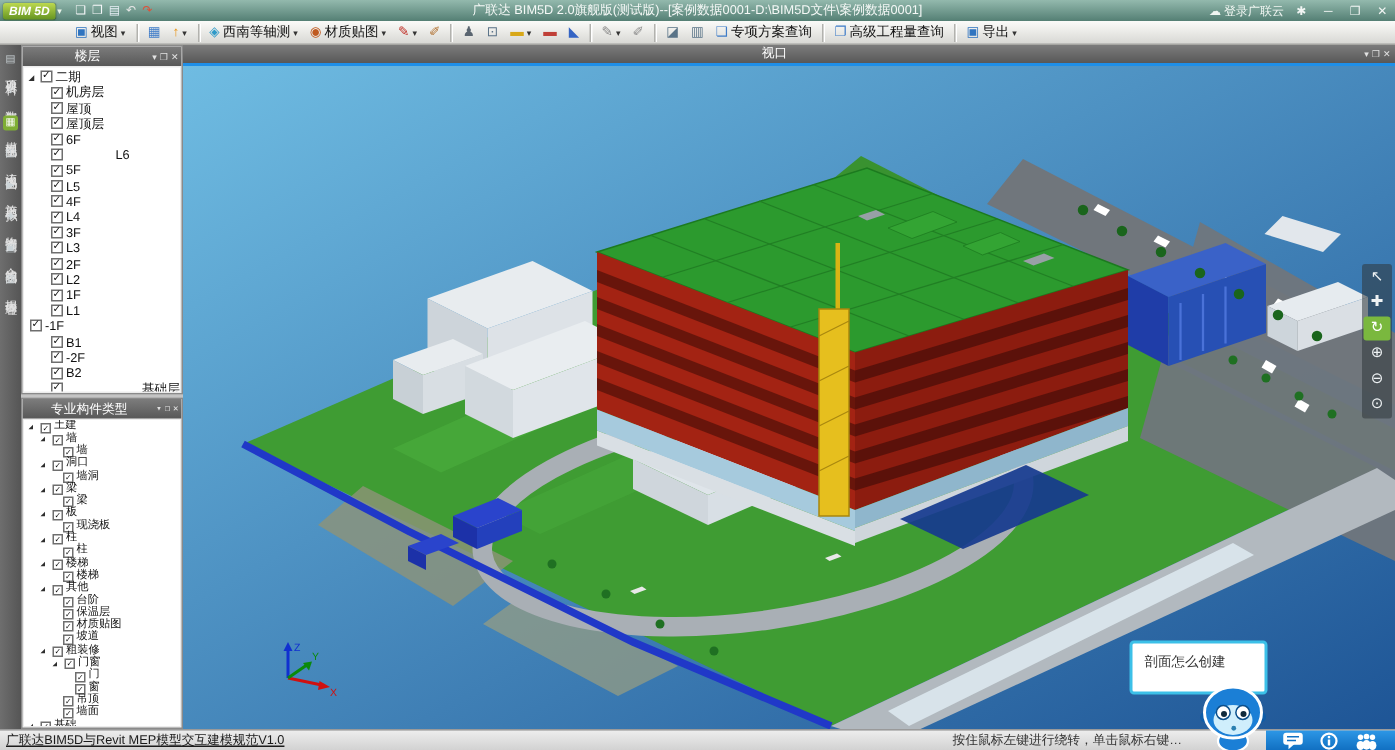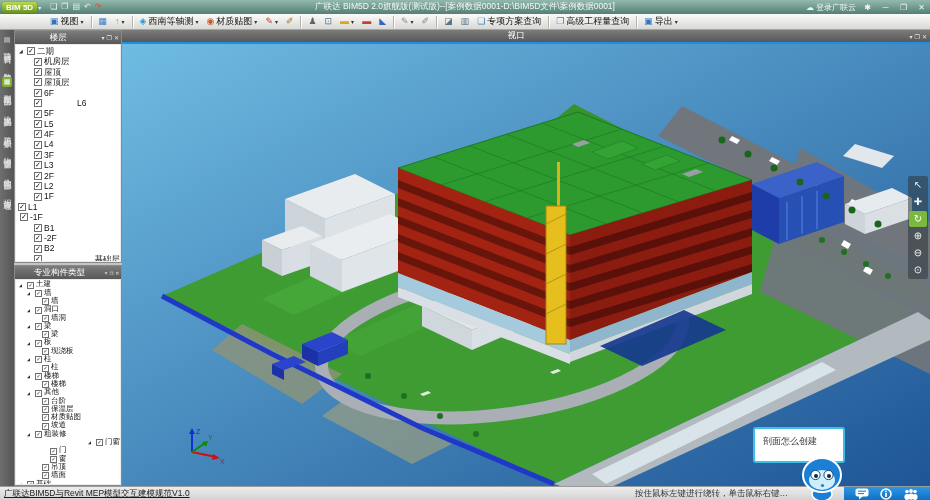--- a/index.html
+++ b/index.html
@@ -3,21 +3,21 @@
 <meta charset="utf-8">
 <style>
   html,body{margin:0;padding:0;}
   body{width:930px;height:500px;position:relative;overflow:hidden;
        font-family:"Liberation Sans",sans-serif;background:#cfcfcf;}
 
   
   #titlebar{position:absolute;left:0;top:0;width:930px;height:14px;
     background:linear-gradient(#93b9ad,#547f74);display:flex;align-items:center;color:#fff;}
   #logo{margin-left:2px;padding:0 4px;height:11px;line-height:11px;border-radius:2px;
-    background:linear-gradient(#bcd94f,#659421);font-weight:bold;font-size:8px;color:#fff;
+    background:linear-gradient(#bcd94f,#659421);font-weight:bold;font-style:italic;font-size:8px;color:#fff;
     box-shadow:0 0 1px #2c4f1a;}
   #logo-caret{font-size:6px;margin-left:1px;color:#eaf4ea;}
   #quick-icons{display:flex;gap:4px;margin-left:9px;}
   .qicon{font-size:8px;line-height:14px;}
   #win-title{position:absolute;left:0;width:930px;text-align:center;font-size:8.5px;color:#f4f8f6;pointer-events:none;}
   #title-right{position:absolute;right:2px;top:0;height:14px;display:flex;align-items:center;gap:5px;}
   #cloud-login{display:flex;align-items:center;gap:2px;font-size:8px;color:#f0f6f2;}
   .winbtn{width:13px;text-align:center;font-size:8px;color:#f2f6f4;line-height:13px;}
 
   
@@ -297,21 +297,21 @@
           <span class="tlabel">2F</span>
         </div>
         <div class="trow" style="padding-left: 17px;">
           <span class="cbx">✓</span>
           <span class="tlabel">L2</span>
         </div>
         <div class="trow" style="padding-left: 17px;">
           <span class="cbx">✓</span>
           <span class="tlabel">1F</span>
         </div>
-        <div class="trow" style="padding-left: 1px;">
+        <div class="trow" style="padding-left: 17px;">
           <span class="cbx">✓</span>
           <span class="tlabel">L1</span>
         </div>
         <div class="trow" style="padding-left: 3px;">
           <span class="cbx">✓</span>
           <span class="tlabel">-1F</span>
         </div>
         <div class="trow" style="padding-left: 17px;">
           <span class="cbx">✓</span>
           <span class="tlabel">B1</span>
@@ -416,21 +416,21 @@
         </div>
         <div class="trow" style="padding-left: 25px;">
           <span class="cbx small">✓</span>
           <span class="tlabel">坡道</span>
         </div>
         <div class="trow" style="padding-left: 10px;">
           <span class="arrow">◢</span>
           <span class="cbx small">✓</span>
           <span class="tlabel">粗装修</span>
         </div>
-        <div class="trow" style=" justify-content: flex-end;">
+        <div class="trow" style="padding-left: 18px;">
           <span class="arrow">◢</span>
           <span class="cbx small">✓</span>
           <span class="tlabel">门窗</span>
         </div>
         <div class="trow" style="padding-left: 33px;">
           <span class="cbx small">✓</span>
           <span class="tlabel">门</span>
         </div>
         <div class="trow" style="padding-left: 33px;">
           <span class="cbx small">✓</span>

